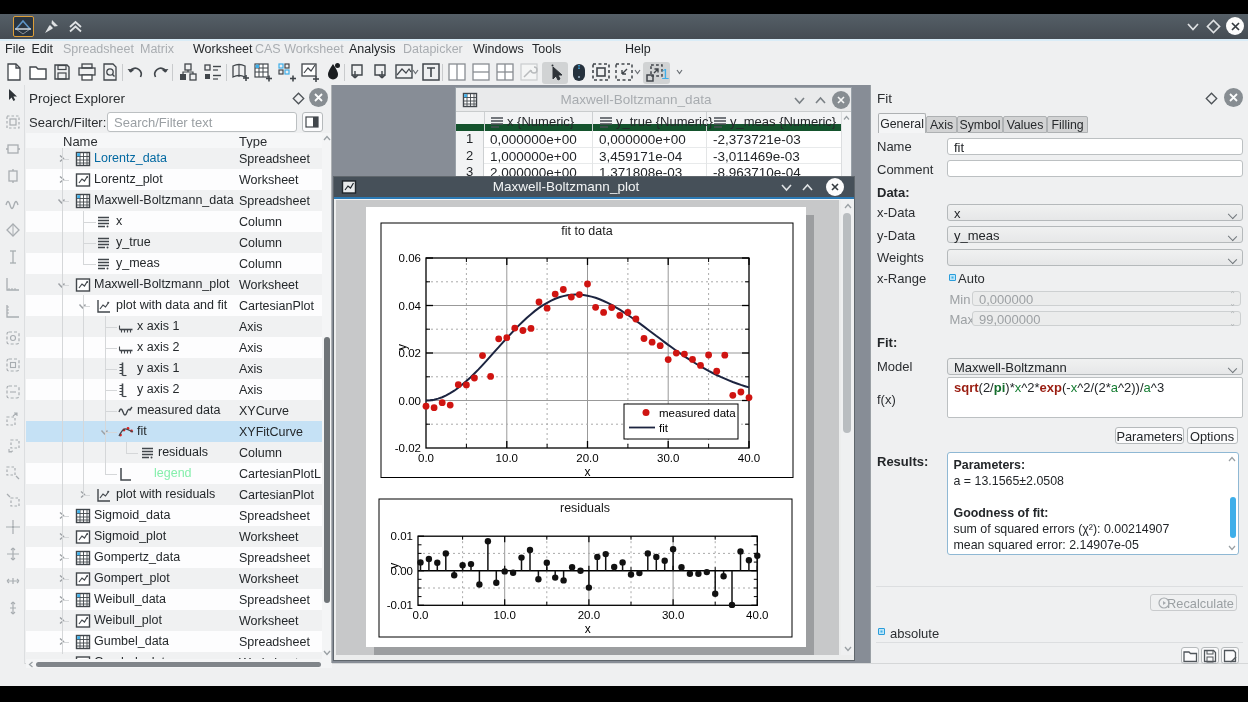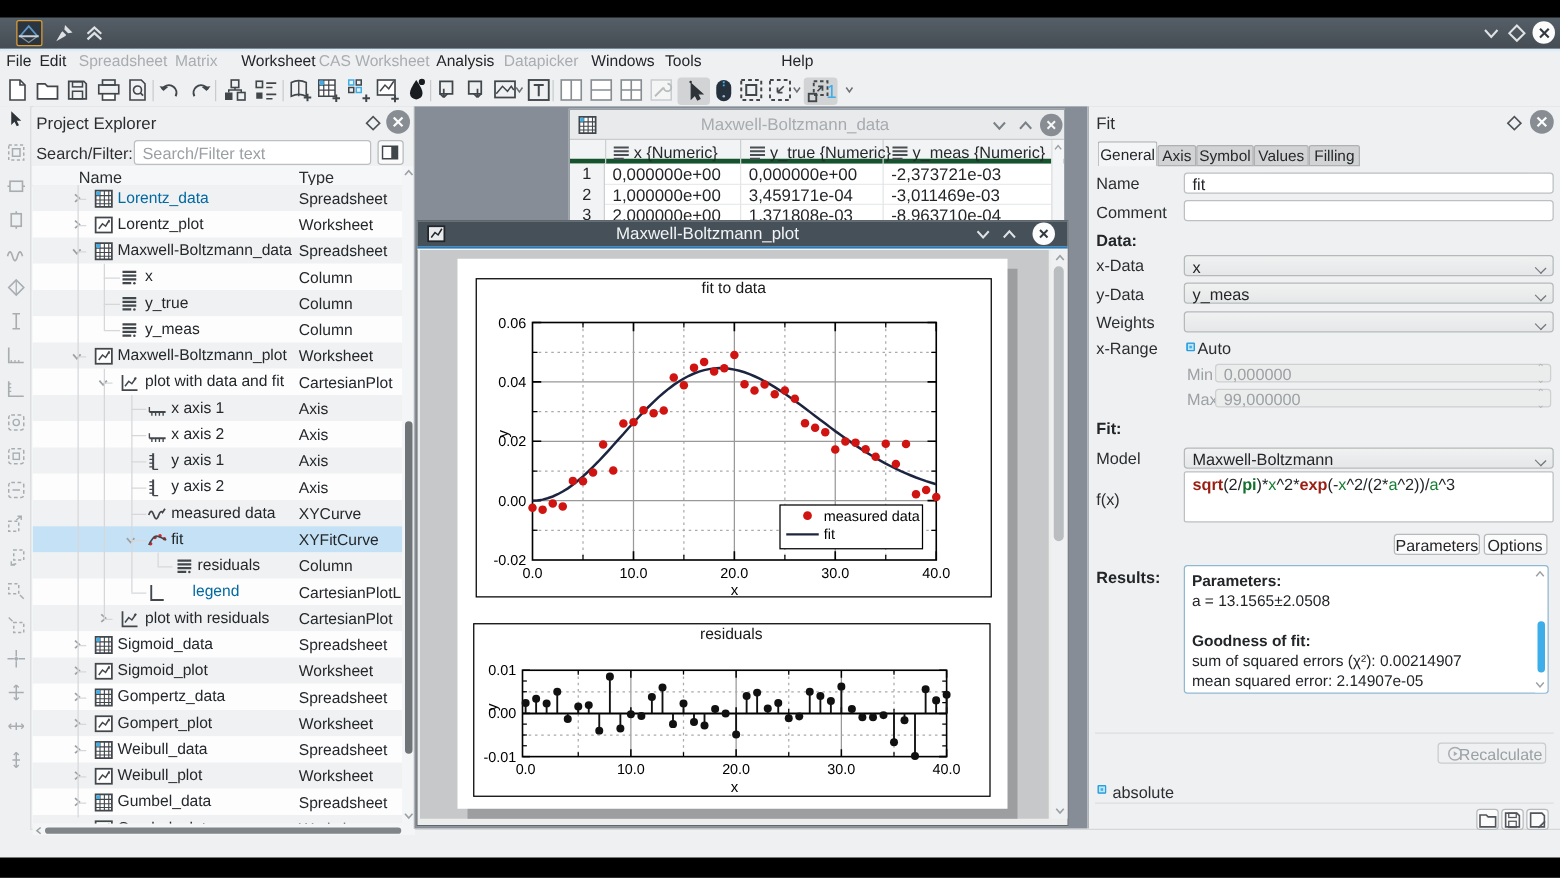--- a/index.html
+++ b/index.html
@@ -467,21 +467,21 @@
       <svg class="abs" style="left:114px;top:311.7px;" width="16" height="16" viewBox="0 0 16 16">
         <path d="M2 3.5 h11 M2 6.5 h11 M2 9.5 h11 M2 12.5 h7" stroke="#42474c" stroke-width="1.7"></path>
         <circle cx="11.5" cy="12.5" r="1" fill="#42474c"></circle>
       </svg>
       <div class="abs" style="left:132px;top:312.2px;font-size:12.5px;color:#24282b;white-space:nowrap;">residuals</div>
       <div class="abs" style="left:213px;top:312.7px;font-size:12.5px;color:#24282b;">Column</div>
       <div class="abs" style="left:0;top:330.2px;width:296px;height:21.0px;background:#fdfdfe;"></div>
       <svg class="abs" style="left:92px;top:332.7px;" width="16" height="16" viewBox="0 0 16 16">
         <path d="M3 2 v12 h10" fill="none" stroke="#42474c" stroke-width="1.5"></path>
       </svg>
-      <div class="abs" style="left:111px;top:333.2px;font-size:12.5px;color:#0369a1;white-space:nowrap;padding-left:17px;">legend</div>
+      <div class="abs" style="left:111px;top:333.2px;font-size:12.5px;color:#86efac;white-space:nowrap;padding-left:17px;">legend</div>
       <div class="abs" style="left:213px;top:333.7px;font-size:12.5px;color:#24282b;">CartesianPlotL</div>
       <div class="abs" style="left:0;top:351.2px;width:296px;height:21.0px;background:#f0f1f2;"></div>
       <svg class="abs" style="left:52px;top:357.2px;" width="9" height="9" viewBox="0 0 9 9">
         <path d="M3 1.5 L6.5 4.5 L3 7.5" fill="none" stroke="#9da1a5" stroke-width="1.4"></path>
       </svg>
       <svg class="abs" style="left:70px;top:353.7px;" width="16" height="16" viewBox="0 0 16 16">
         <path d="M2 2 v12 h12" fill="none" stroke="#42474c" stroke-width="1.4"></path>
         <path d="M4 11 l3 -4 2.5 2 3.5 -5" fill="none" stroke="#42474c" stroke-width="1.2"></path>
         <path d="M12 3.5 l1 2 -2.2 -0.2 z" fill="#42474c"></path>
       </svg>
@@ -631,21 +631,21 @@
       <svg class="abs" style="left:337px;top:8px;" width="13" height="9" viewBox="0 0 13 9">
         <path d="M2 2 L6.5 7 L11 2" fill="none" stroke="#7a8085" stroke-width="1.6"></path>
       </svg>
       <svg class="abs" style="left:358px;top:8px;" width="13" height="9" viewBox="0 0 13 9">
         <path d="M2 7 L6.5 2 L11 7" fill="none" stroke="#7a8085" stroke-width="1.6"></path>
       </svg>
       <div class="abs" style="left:376px;top:3px;width:18px;height:18px;border-radius:50%;background:#878d92;"><svg width="18" height="18" viewBox="0 0 18 18">
           <path d="M6 6 L12 12 M12 6 L6 12" stroke="#f6f7f7" stroke-width="1.6"></path>
         </svg></div>
     </div>
-    <div class="abs" style="left:0;top:24px;width:395px;height:19px;background:#f2f3f4;border-bottom:4px solid #14532d;">
+    <div class="abs" style="left:0;top:24px;width:395px;height:19px;background:#f2f3f4;border-bottom:7px solid #14532d;">
       <div class="abs" style="left:28px;top:0;width:1px;height:19px;background:#cdd0d2;"></div>
       <div class="abs" style="left:136px;top:0;width:1px;height:19px;background:#cdd0d2;"></div>
       <div class="abs" style="left:250px;top:0;width:1px;height:19px;background:#cdd0d2;"></div>
       <svg class="abs" style="left:34px;top:3.5px;" width="14" height="12" viewBox="0 0 14 12">
         <path d="M1 2 h12 M1 5 h12 M1 8 h12 M1 11 h8" stroke="#4a4f54" stroke-width="1.5"></path>
       </svg>
       <div class="abs" style="left:51px;top:2px;font-size:13px;color:#26292c;">x {Numeric}</div>
       <svg class="abs" style="left:143px;top:3.5px;" width="14" height="12" viewBox="0 0 14 12">
         <path d="M1 2 h12 M1 5 h12 M1 8 h12 M1 11 h8" stroke="#4a4f54" stroke-width="1.5"></path>
       </svg>

